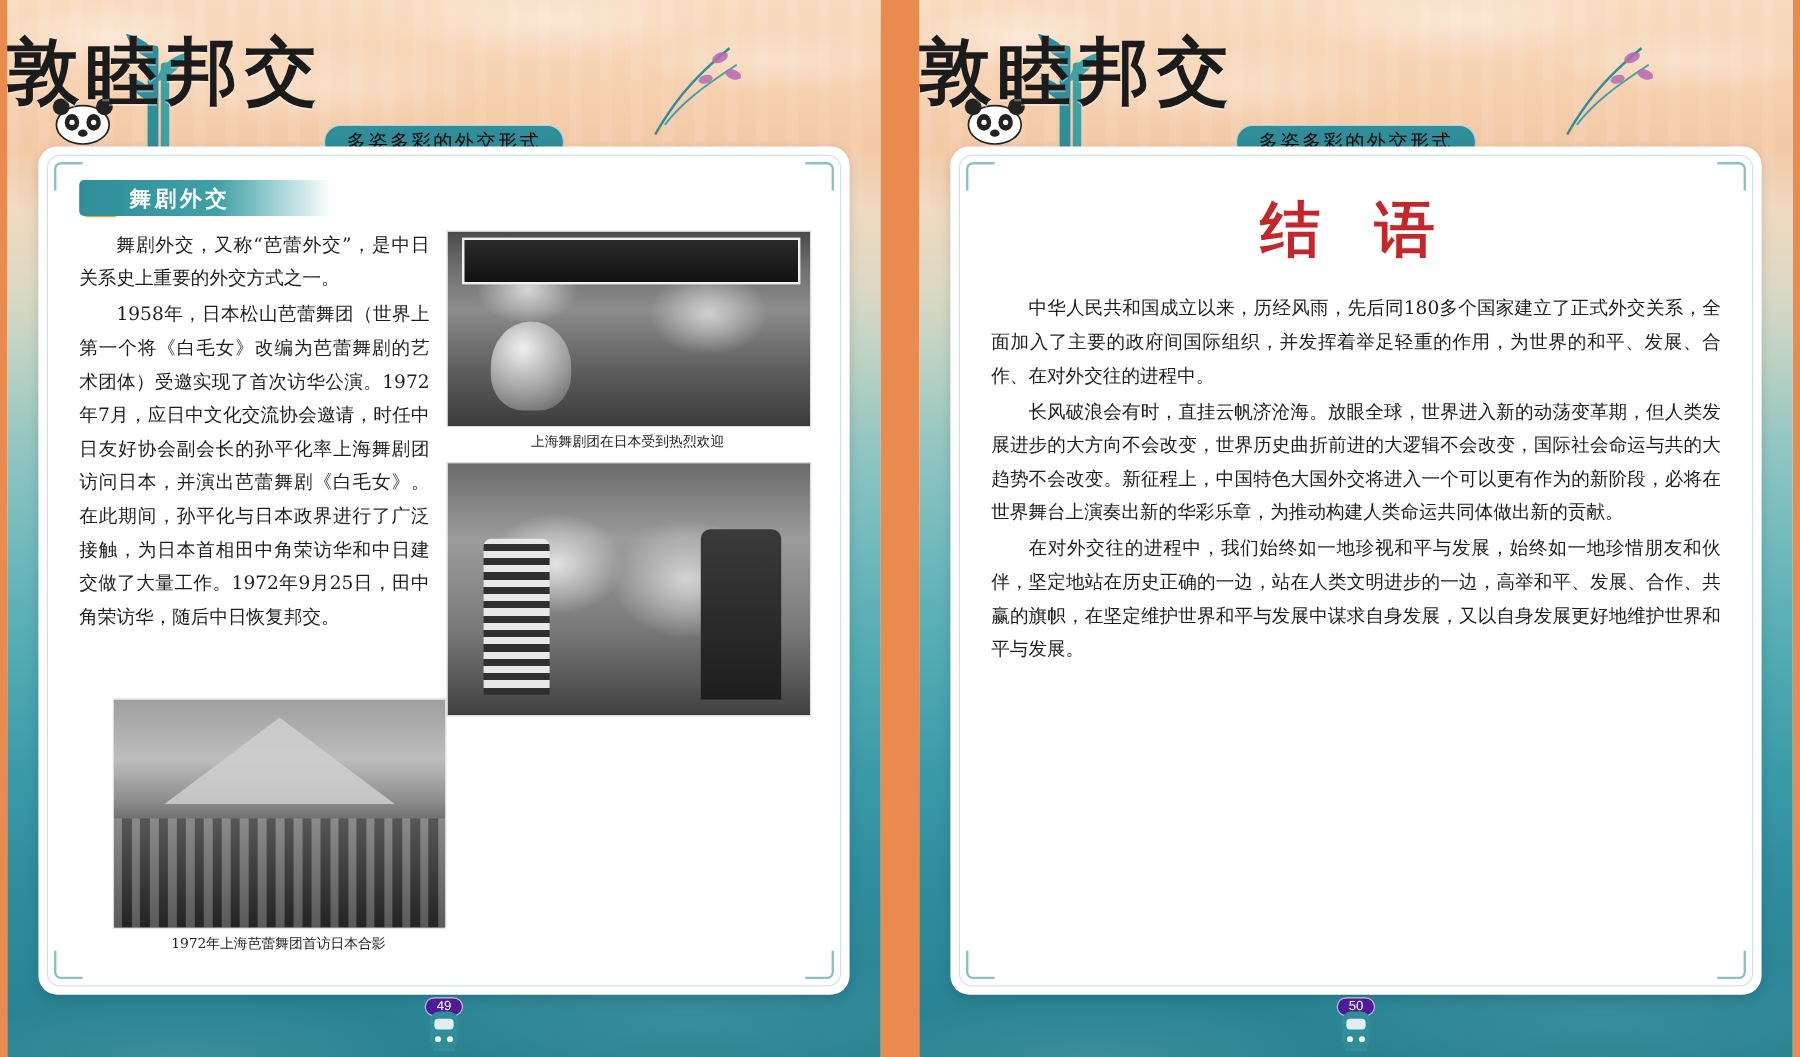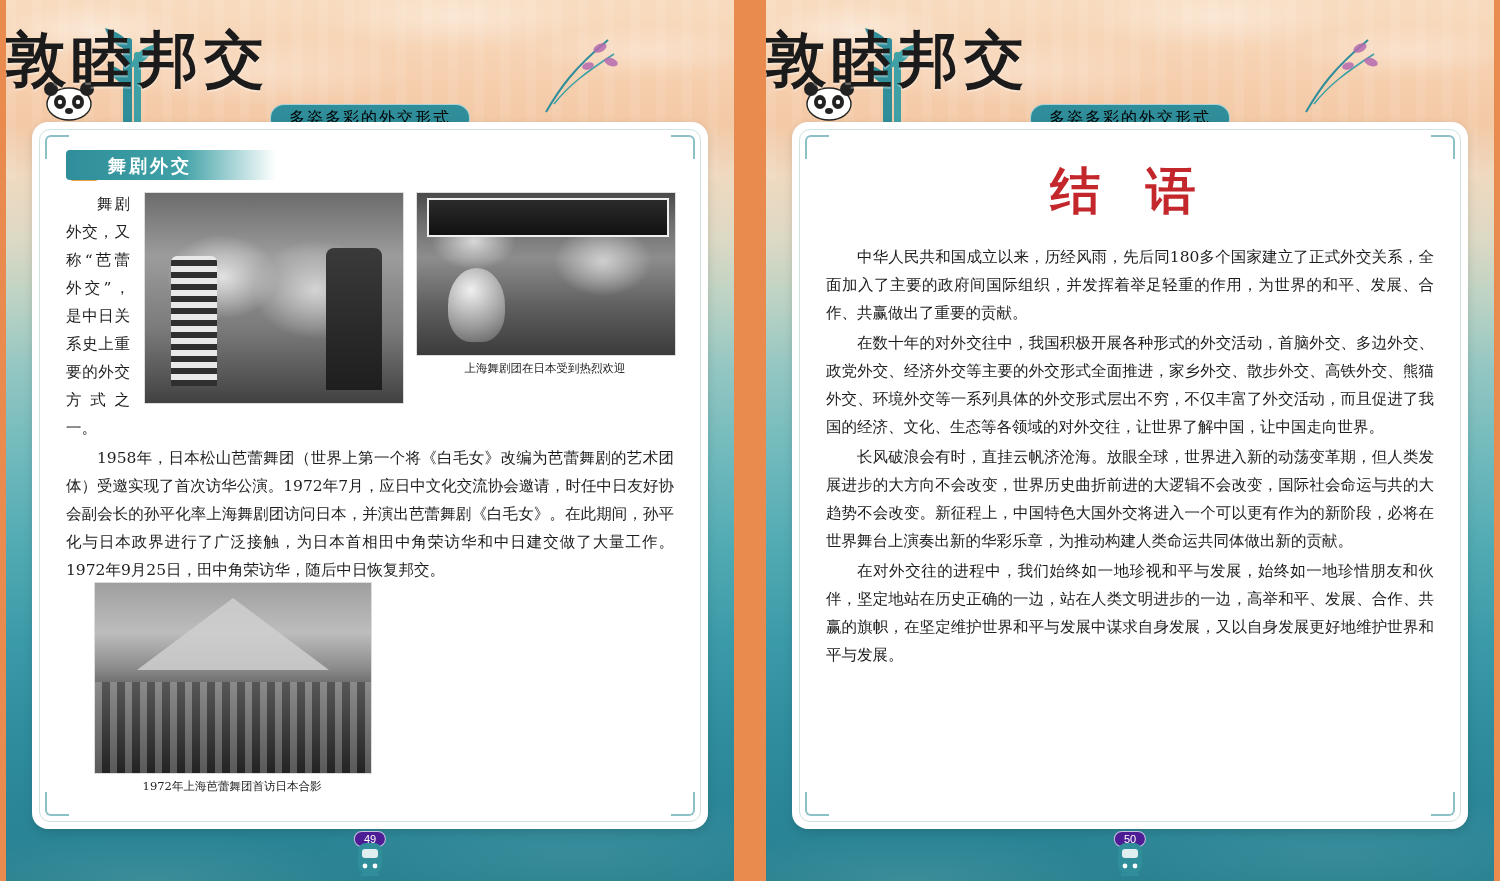--- a/index.html
+++ b/index.html
@@ -62,21 +62,21 @@
       border-radius:4px;}
   .sec-ribbon-shadow{position:absolute;left:4px;top:7px;width:28px;height:24px;background:#e6a23c;border-radius:3px;}
   .sec-label{position:absolute;left:42px;top:4px;color:#fff;font-size:18px;font-weight:700;letter-spacing:3px;
       font-family:"DejaVu Serif",serif;text-align:right;}
 
   
   .body-col{font-family:"DejaVu Serif",serif;color:#1d1d1d;font-size:15.5px;line-height:28px;text-align:justify;}
   .body-col p{margin:0 0 2px 0;text-indent:2em;}
 
   .left-flow{position:relative;}
-  .figure-right{float:right;width:258px;margin:2px 0 6px 14px;}
+  .figure-right{float:right;width:302px;margin:2px 0 6px 14px;}
   .figure-left-bottom{width:272px;margin:10px auto 0 auto;}
 
   .photo{width:100%;display:block;border:1px solid #ddd;}
   .cap{font-family:"DejaVu Serif",serif;font-size:11.5px;color:#222;line-height:17px;margin-top:4px;text-align:center;}
   .cap.justify{text-align:justify;}
 
   
   .ph1{height:162px;background:
       radial-gradient(60px 40px at 22% 30%, #d8d8d8, rgba(216,216,216,0) 70%),
       radial-gradient(70px 50px at 72% 42%, #cfcfcf, rgba(207,207,207,0) 70%),
@@ -246,22 +246,21 @@
 
     <div class="card">
       <span class="corner c-tl"></span>
       <span class="corner c-tr"></span>
       <span class="corner c-bl"></span>
       <span class="corner c-br"></span>
 
       <div class="inner">
         <div class="epilogue-title">结 语</div>
         <div class="body-col">
-          <p>中华人民共和国成立以来，历经风雨，先后同180多个国家建立了正式外交关系，全面加入了主要的政府间国际组织，并发挥着举足轻重的作用，为世界的和平、发展、合作、共赢做出了重要的贡献。</p>
-          <p>在数十年的对外交往中，我国积极开展各种形式的外交活动，首脑外交、多边外交、政党外交、经济外交等主要的外交形式全面推进，家乡外交、散步外交、高铁外交、熊猫外交、环境外交等一系列具体的外交形式层出不穷，不仅丰富了外交活动，而且促进了我国的经济、文化、生态等各领域的对外交往，让世界了解中国，让中国走向世界。</p>
+          <p>中华人民共和国成立以来，历经风雨，先后同180多个国家建立了正式外交关系，全面加入了主要的政府间国际组织，并发挥着举足轻重的作用，为世界的和平、发展、合作、在对外交往的进程中。</p>
           <p>长风破浪会有时，直挂云帆济沧海。放眼全球，世界进入新的动荡变革期，但人类发展进步的大方向不会改变，世界历史曲折前进的大逻辑不会改变，国际社会命运与共的大趋势不会改变。新征程上，中国特色大国外交将进入一个可以更有作为的新阶段，必将在世界舞台上演奏出新的华彩乐章，为推动构建人类命运共同体做出新的贡献。</p>
           <p>在对外交往的进程中，我们始终如一地珍视和平与发展，始终如一地珍惜朋友和伙伴，坚定地站在历史正确的一边，站在人类文明进步的一边，高举和平、发展、合作、共赢的旗帜，在坚定维护世界和平与发展中谋求自身发展，又以自身发展更好地维护世界和平与发展。</p>
         </div>
       </div>
     </div>
 
     <div class="footer">
       <div class="pagenum">50</div>
       <svg class="train" viewBox="0 0 38 46">
         <rect x="7" y="8" width="24" height="30" rx="8" fill="#2f8e9a"></rect>

